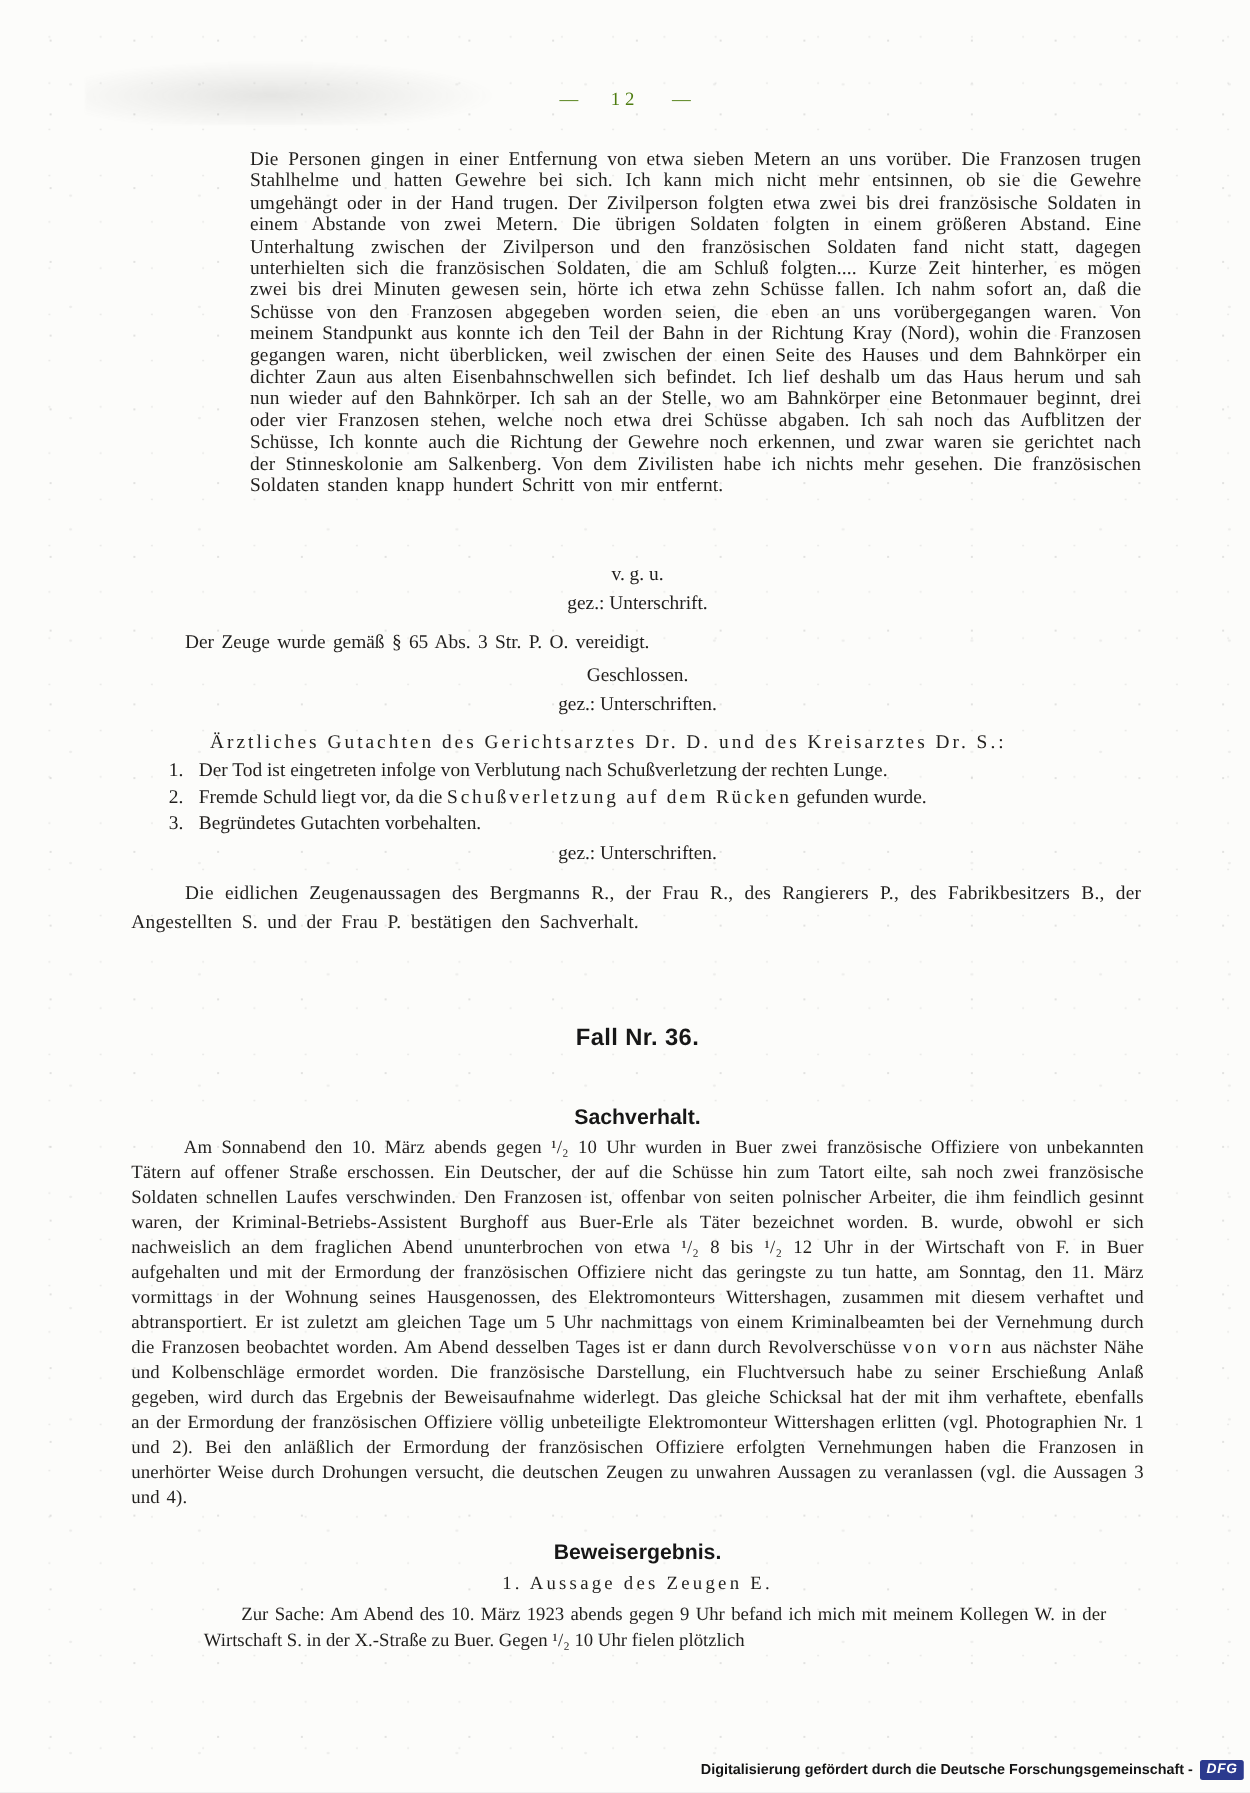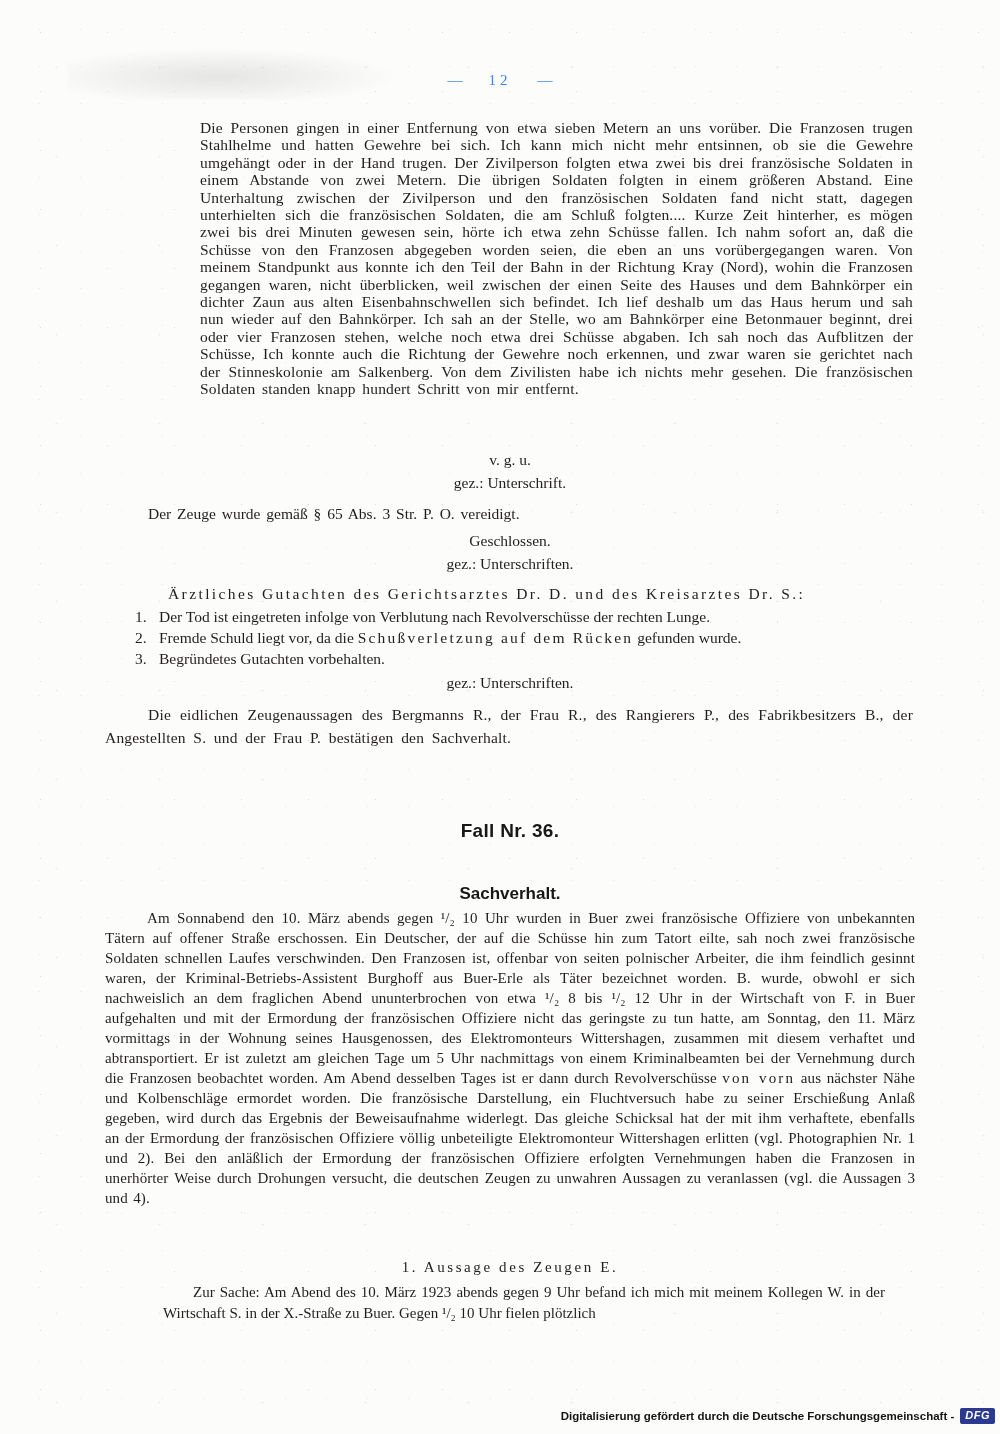--- a/index.html
+++ b/index.html
@@ -26,21 +26,21 @@
     position:absolute;left:68px;top:48px;width:330px;height:52px;
     background:radial-gradient(ellipse at 45% 55%, rgba(90,90,90,0.14), transparent 70%);
     filter:blur(1px);pointer-events:none;
   }
   .abs{position:absolute;}
   .center-band{left:105px;width:810px;text-align:center;}
   .body-just{text-align:justify;}
   .serif-line{font-size:15.5px;}
   .sperr{letter-spacing:2.2px;}
 
-  .pagenum{top:72px;left:0;width:1000px;text-align:center;font-size:15px;color:#3b82f6;}
+  .pagenum{top:72px;left:0;width:1000px;text-align:center;font-size:15px;color:#4d7c0f;}
   .pagenum .num{letter-spacing:4px;margin:0 26px;}
 
   .statement{top:119px;left:200px;width:713px;font-size:15.5px;line-height:17.4px;
     letter-spacing:0.15px;word-spacing:2.6px;}
   .vgu{top:451px;}
   .gez1{top:474px;}
   .oath{top:505px;left:148px;font-size:15.5px;word-spacing:2px;}
   .closed{top:532px;}
   .gez2{top:555px;}
 
@@ -92,40 +92,41 @@
 
   <div class="abs oath">Der Zeuge wurde gemäß § 65 Abs. 3 Str. P. O. vereidigt.</div>
 
   <div class="abs center-band serif-line closed">Geschlossen.</div>
   <div class="abs center-band serif-line gez2">gez.: Unterschriften.</div>
 
   <div class="abs med-head">Ärztliches Gutachten des Gerichtsarztes Dr. D. und des Kreisarztes Dr. S.:</div>
 
   <div class="abs med-item mi1">
     <span class="num">1.</span>
-    <span><span>Der Tod ist eingetreten infolge von Verblutung nach Revolverschüsse der rechten Lunge.</span></span>
+    <span><span>Der Tod ist eingetreten infolge von Verblutung nach Schußverletzung der rechten Lunge.</span></span>
   </div>
   <div class="abs med-item mi2">
     <span class="num">2.</span>
     <span><span>Fremde Schuld liegt vor, da die </span><span class="sperr">Schußverletzung auf dem Rücken</span><span> gefunden wurde.</span></span>
   </div>
   <div class="abs med-item mi3">
     <span class="num">3.</span>
     <span><span>Begründetes Gutachten vorbehalten.</span></span>
   </div>
 
   <div class="abs center-band serif-line gez3">gez.: Unterschriften.</div>
 
   <div class="abs summary body-just">Die eidlichen Zeugenaussagen des Bergmanns R., der Frau R., des Rangierers P., des Fabrikbesitzers B., der Angestellten S. und der Frau P. bestätigen den Sachverhalt.</div>
 
   <div class="abs center-band h-sans fallnr">Fall Nr. 36.</div>
   <div class="abs center-band h-sans sachverhalt-label">Sachverhalt.</div>
 
   <div class="abs casebody body-just"><span>Am Sonnabend den 10. März abends gegen ¹/₂ 10 Uhr wurden in Buer zwei französische Offiziere von unbekannten Tätern auf offener Straße erschossen. Ein Deutscher, der auf die Schüsse hin zum Tatort eilte, sah noch zwei französische Soldaten schnellen Laufes verschwinden. Den Franzosen ist, offenbar von seiten polnischer Arbeiter, die ihm feindlich gesinnt waren, der Kriminal-Betriebs-Assistent Burghoff aus Buer-Erle als Täter bezeichnet worden. B. wurde, obwohl er sich nachweislich an dem fraglichen Abend ununterbrochen von etwa ¹/₂ 8 bis ¹/₂ 12 Uhr in der Wirtschaft von F. in Buer aufgehalten und mit der Ermordung der französischen Offiziere nicht das geringste zu tun hatte, am Sonntag, den 11. März vormittags in der Wohnung seines Hausgenossen, des Elektromonteurs Wittershagen, zusammen mit diesem verhaftet und abtransportiert. Er ist zuletzt am gleichen Tage um 5 Uhr nachmittags von einem Kriminalbeamten bei der Vernehmung durch die Franzosen beobachtet worden. Am Abend desselben Tages ist er dann durch Revolverschüsse </span><span class="sperr">von vorn</span><span> aus nächster Nähe und Kolbenschläge ermordet worden. Die französische Darstellung, ein Fluchtversuch habe zu seiner Erschießung Anlaß gegeben, wird durch das Ergebnis der Beweisaufnahme widerlegt. Das gleiche Schicksal hat der mit ihm verhaftete, ebenfalls an der Ermordung der französischen Offiziere völlig unbeteiligte Elektromonteur Wittershagen erlitten (vgl. Photographien Nr. 1 und 2). Bei den anläßlich der Ermordung der französischen Offiziere erfolgten Vernehmungen haben die Franzosen in unerhörter Weise durch Drohungen versucht, die deutschen Zeugen zu unwahren Aussagen zu veranlassen (vgl. die Aussagen 3 und 4).</span></div>
 
+  <div class="abs center-band h-sans beweis-label">Beweisergebnis.</div>
   <div class="abs center-band testimony-head">1. Aussage des Zeugen E.</div>
   <div class="abs testimony body-just">Zur Sache: Am Abend des 10. März 1923 abends gegen 9 Uhr befand ich mich mit meinem Kollegen W. in der Wirtschaft S. in der X.-Straße zu Buer. Gegen ¹/₂ 10 Uhr fielen plötzlich</div>
 
   <div class="abs footer">
     <span>Digitalisierung gefördert durch die Deutsche Forschungsgemeinschaft -</span>
     <span class="dfg-box">DFG</span>
   </div>
 </div>
 
 </body></html>

